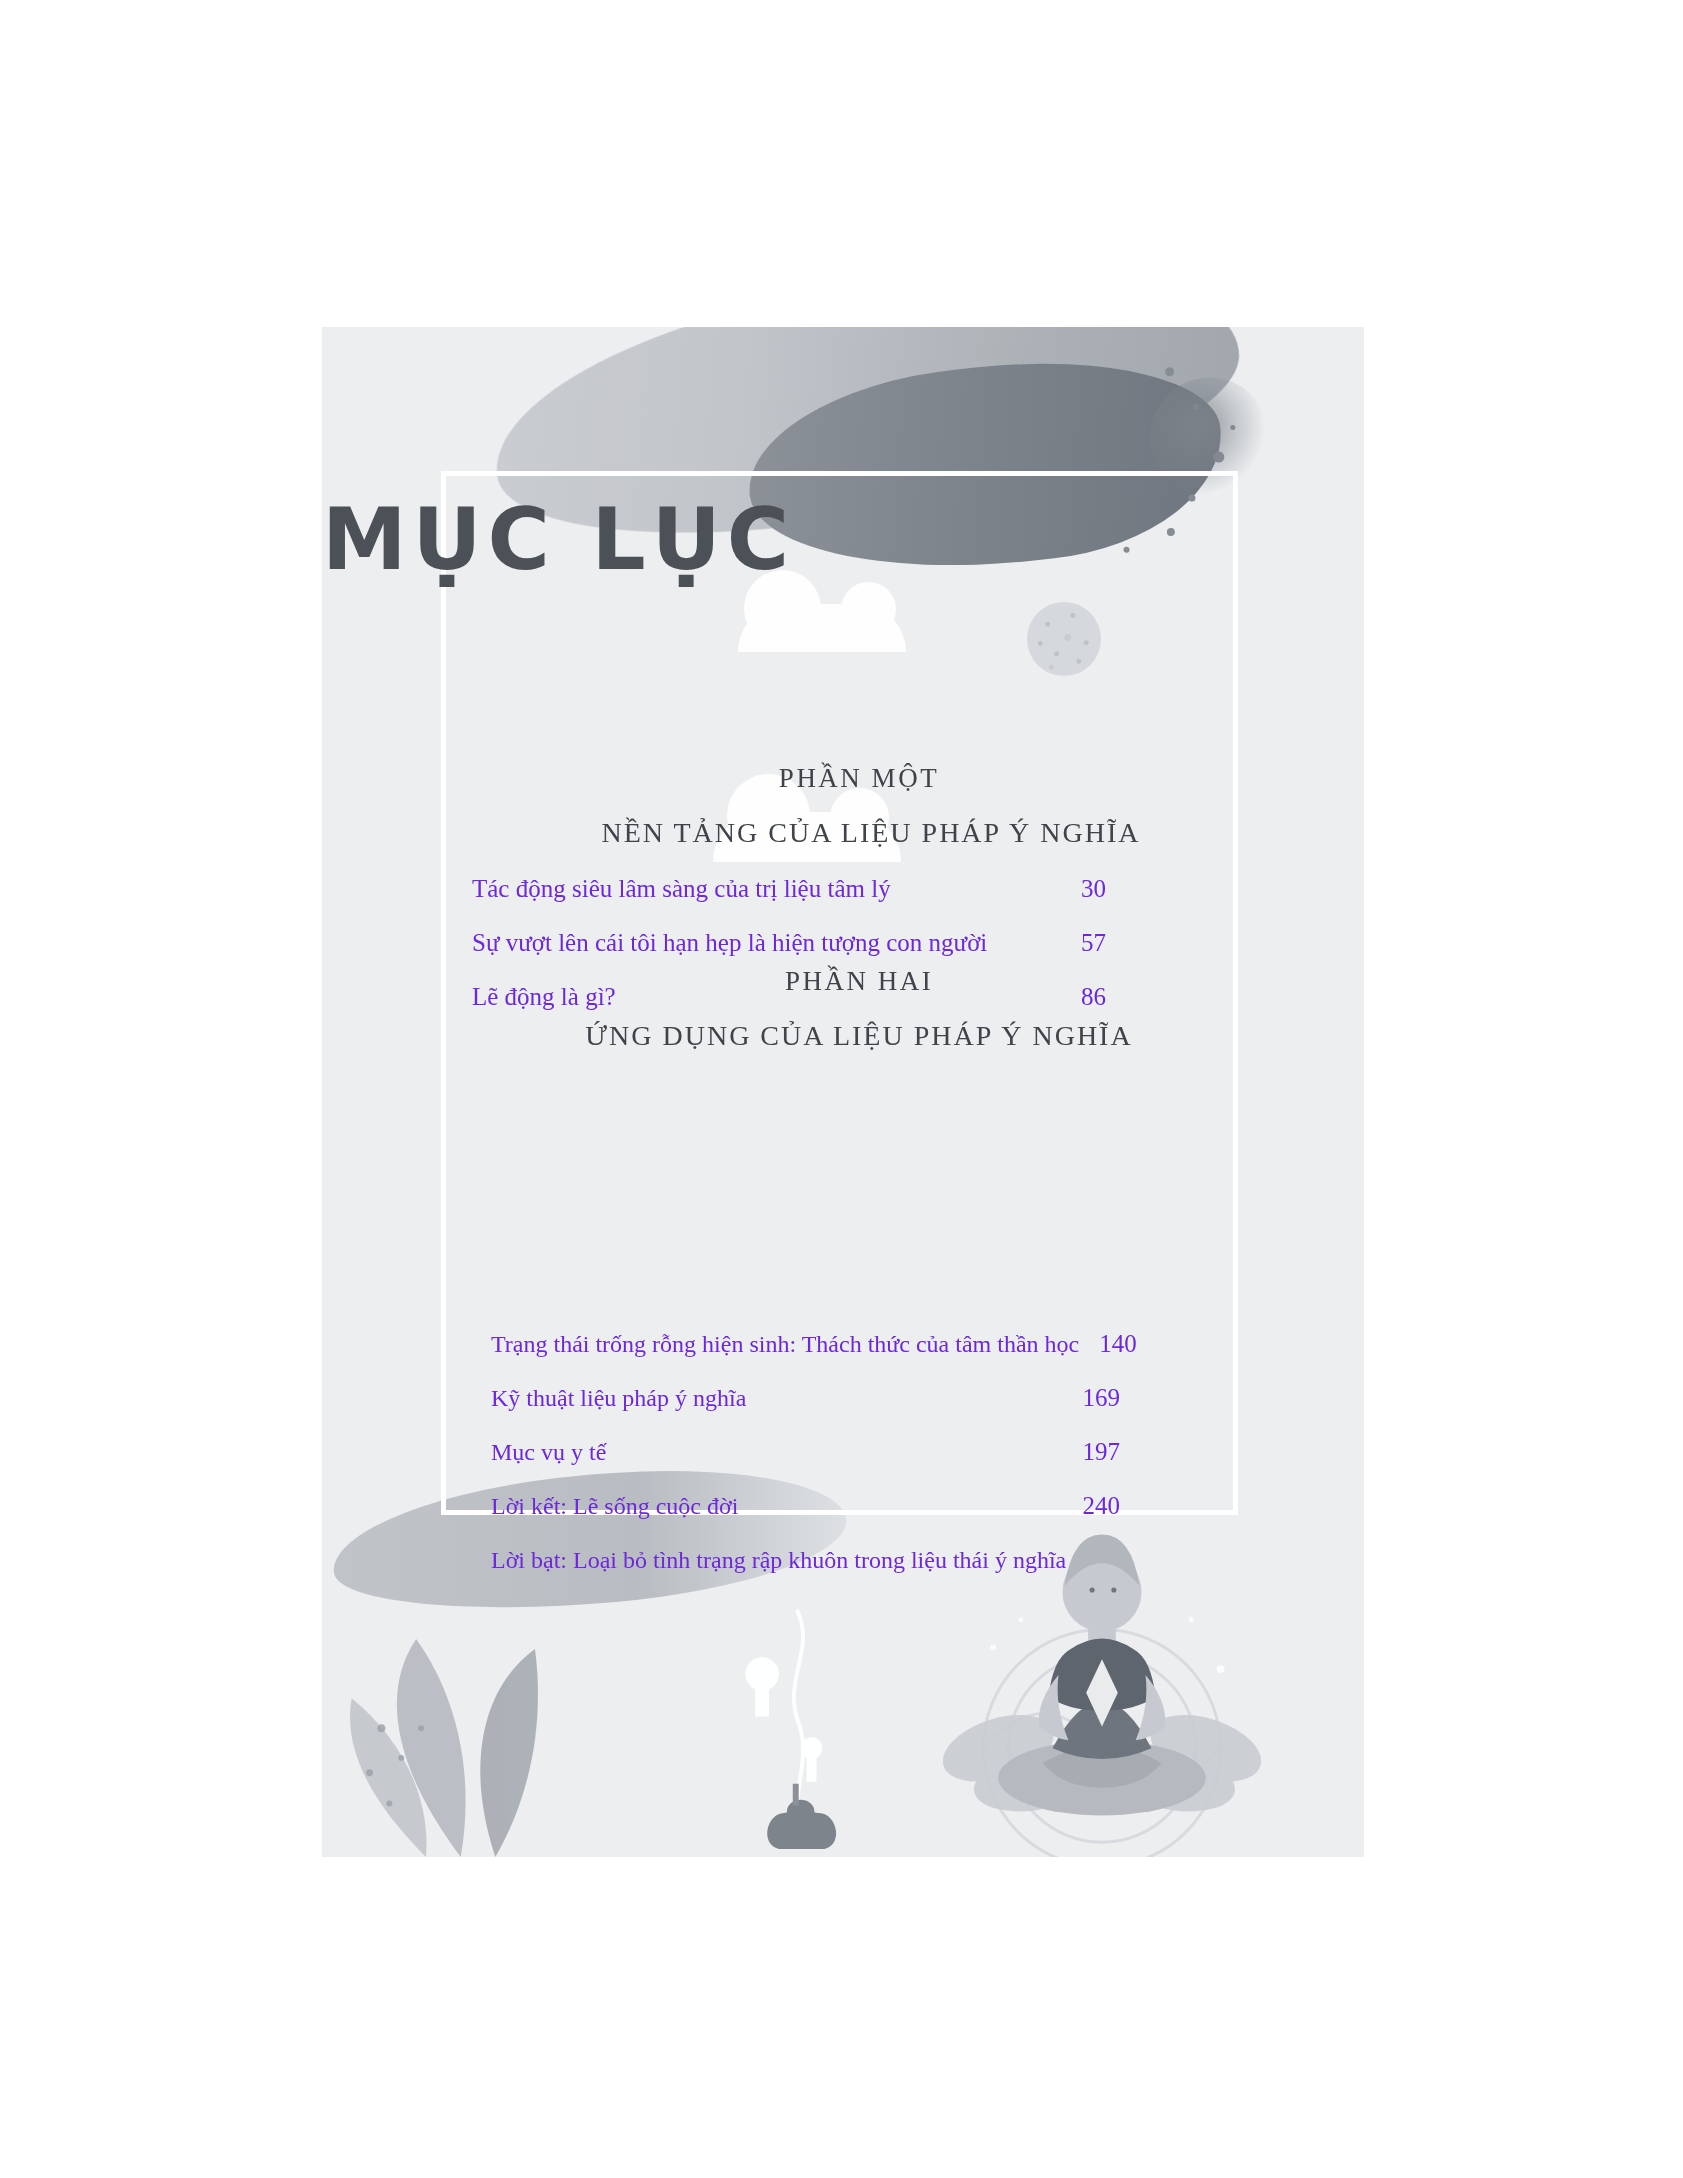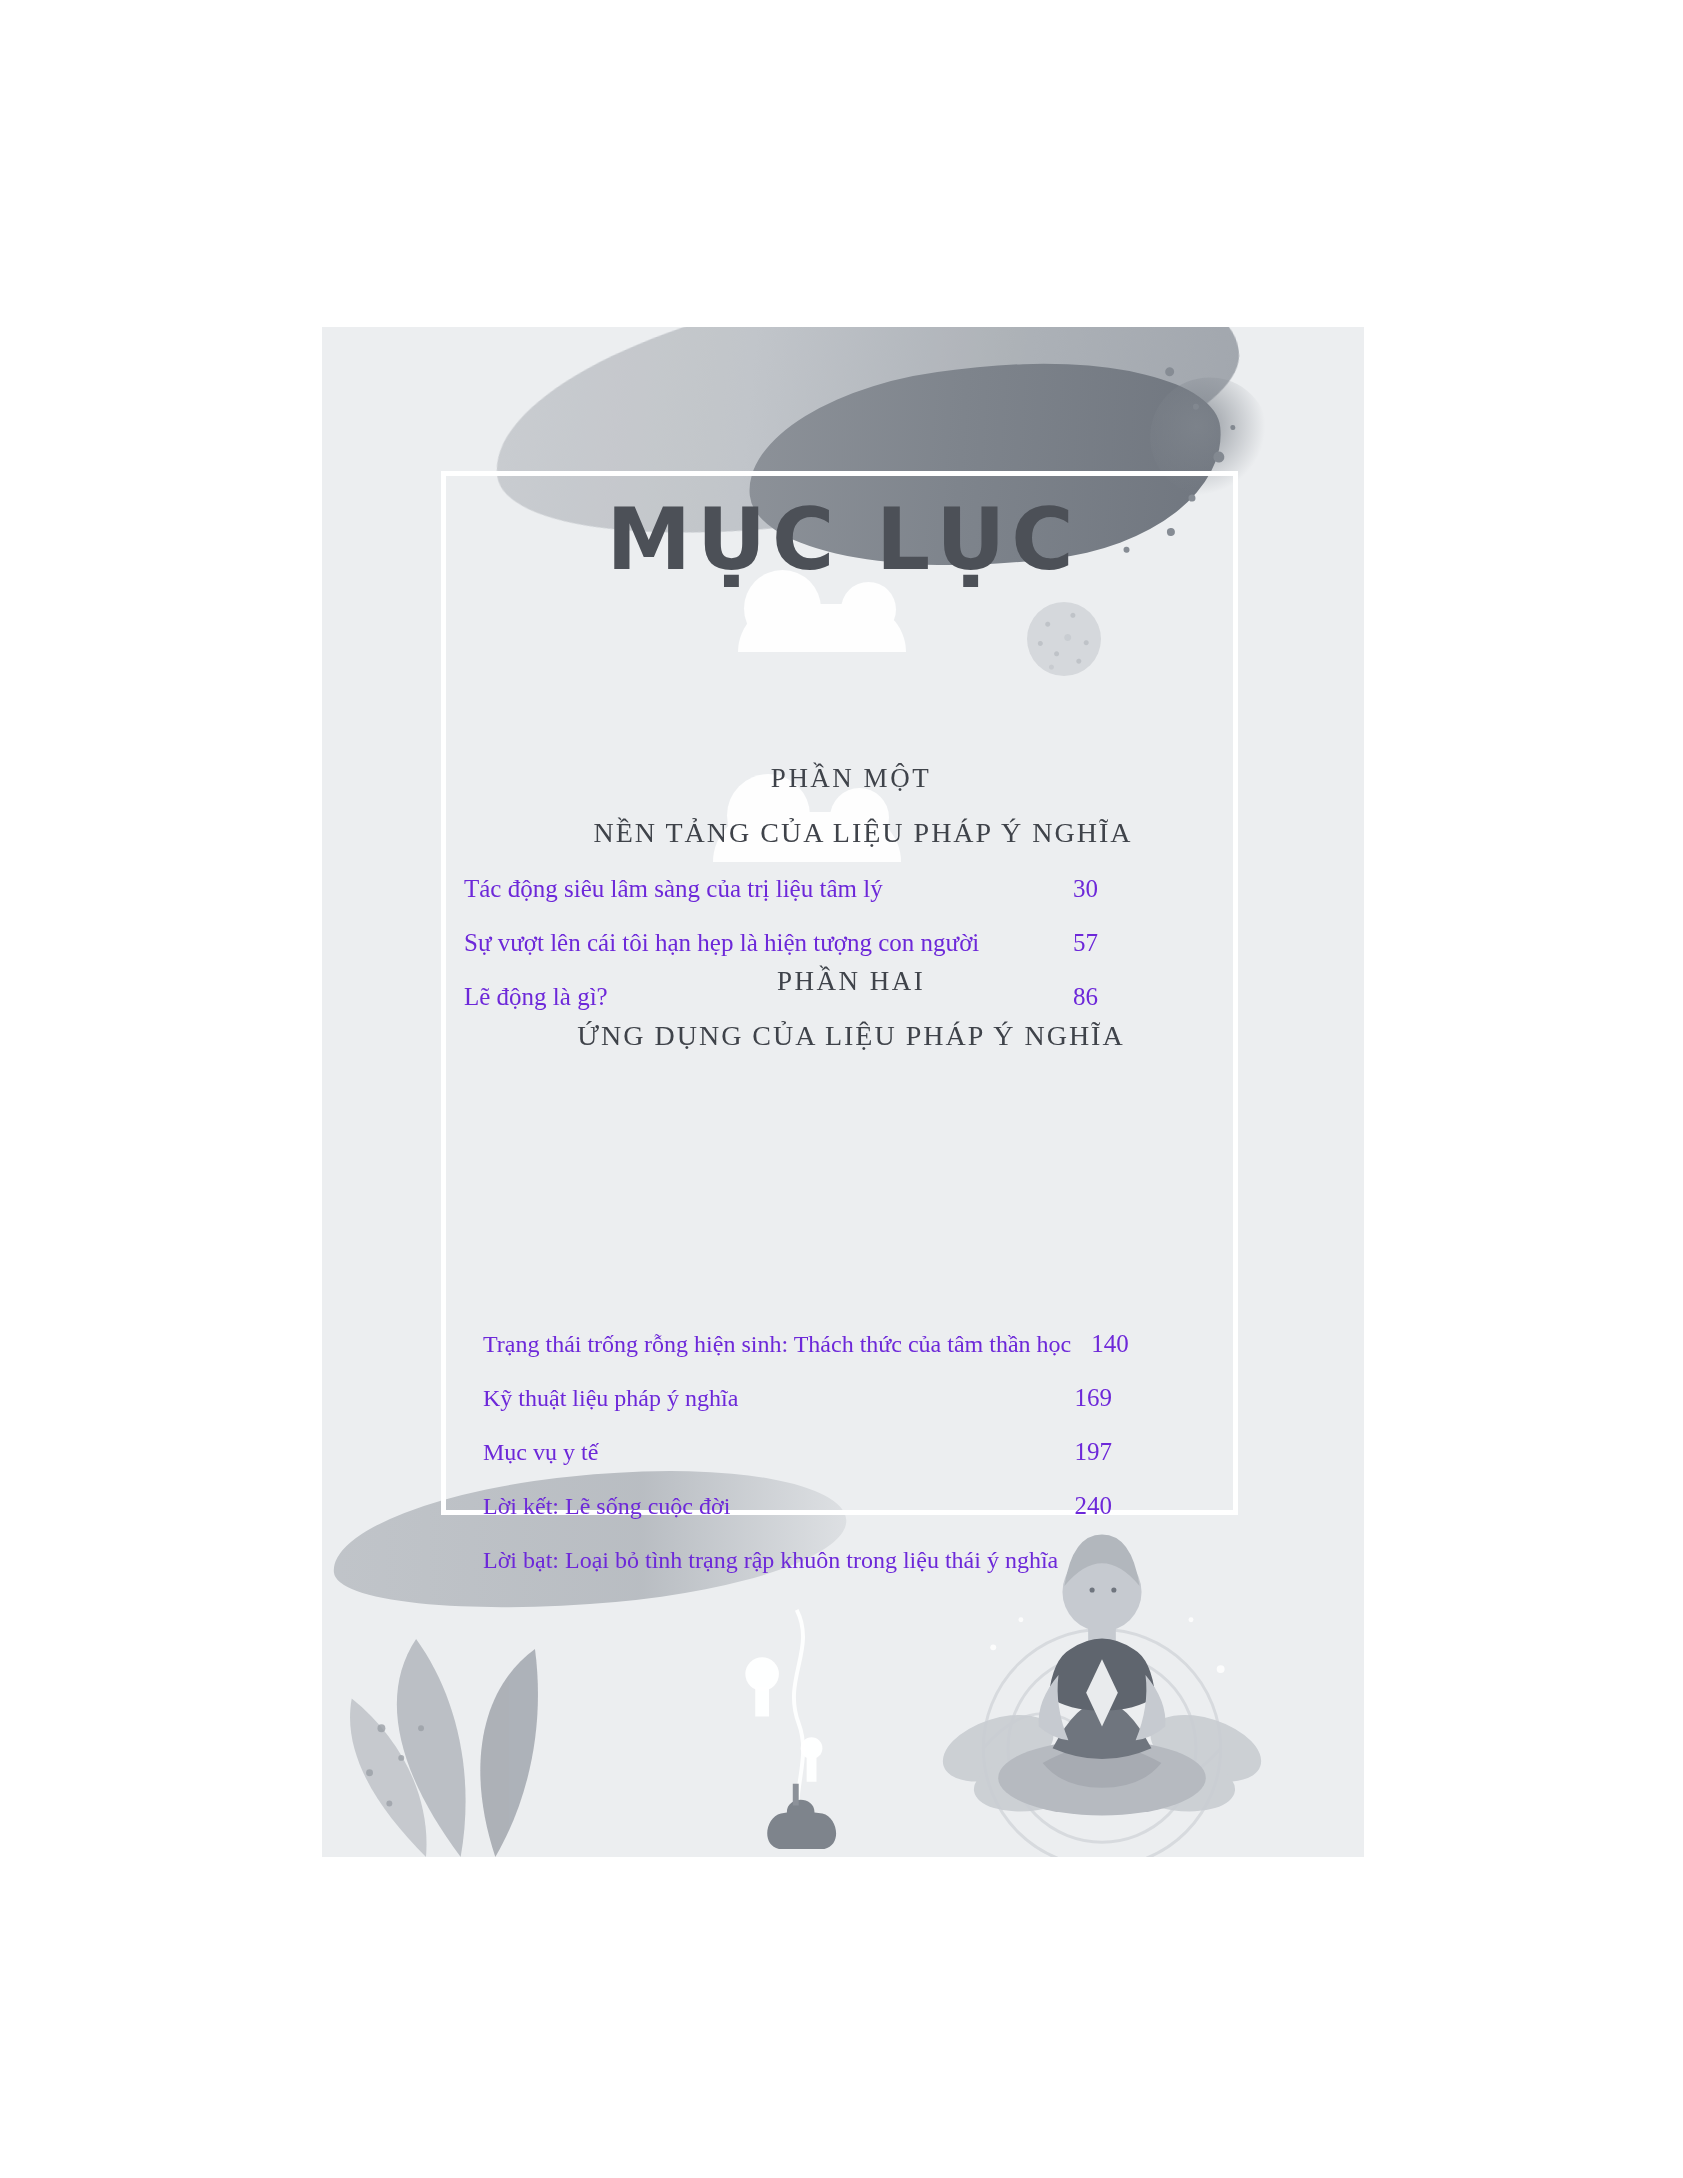--- a/index.html
+++ b/index.html
@@ -112,21 +112,20 @@
     border: 5px solid #ffffff;
     box-sizing: border-box;
   }
 
   
   .title {
     position: absolute;
     left: 0;
     top: 163px;
     width: 1042px;
-    text-align: center;
     font-family: "DejaVu Sans", sans-serif;
     font-weight: bold;
     font-size: 85px;
     letter-spacing: 6px;
     color: #4c5057;
   }
 
   
   .cloud {
     position: absolute;
@@ -144,21 +143,21 @@
   .cloud-1::before { width: 77px; height: 77px; left: 6px; top: -34px; }
   .cloud-1::after  { width: 55px; height: 55px; right: 10px; top: -22px; }
 
   .cloud-2 { left: 391px; top: 485px; width: 188px; height: 50px; }
   .cloud-2::before { width: 83px; height: 83px; left: 14px; top: -38px; }
   .cloud-2::after  { width: 59px; height: 59px; right: 12px; top: -24px; }
 
   
   .toc {
     position: absolute;
-    left: 8px;
+    left: 16px;
     top: 0;
     width: 1042px;
     height: 1261px;
   }
 
   .part-label {
     position: absolute;
     width: 1042px;
     text-align: center;
     font-family: "Liberation Serif", serif;

